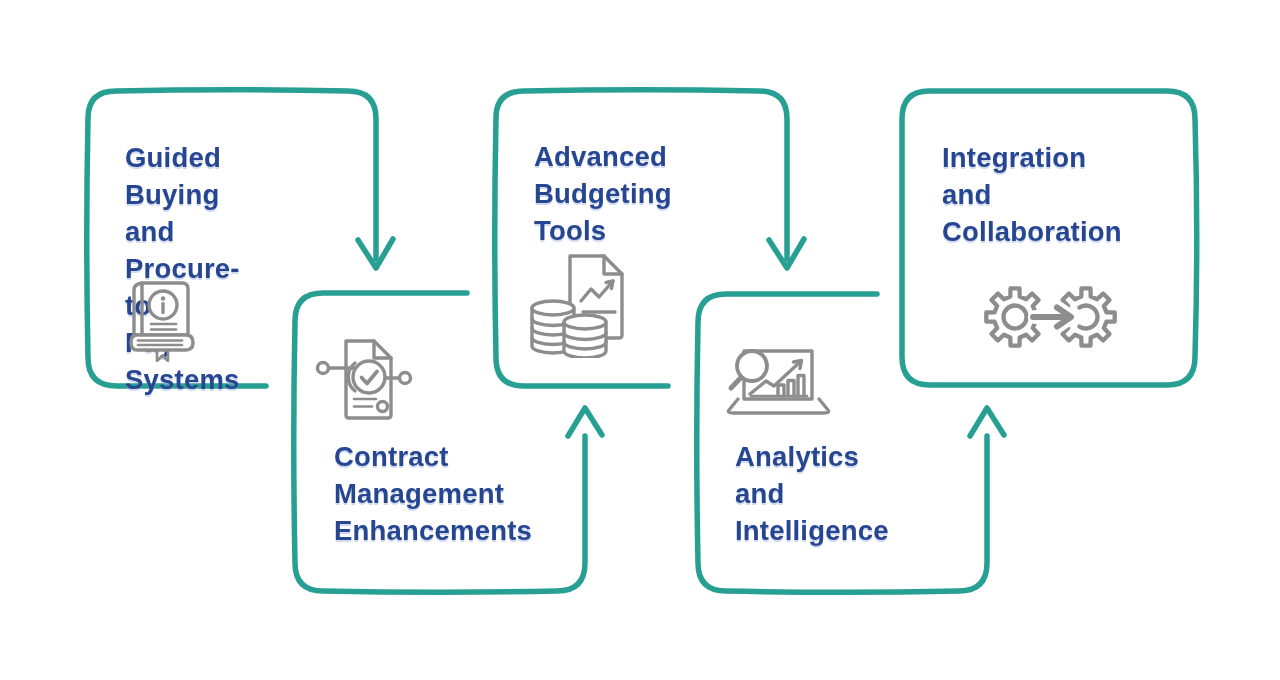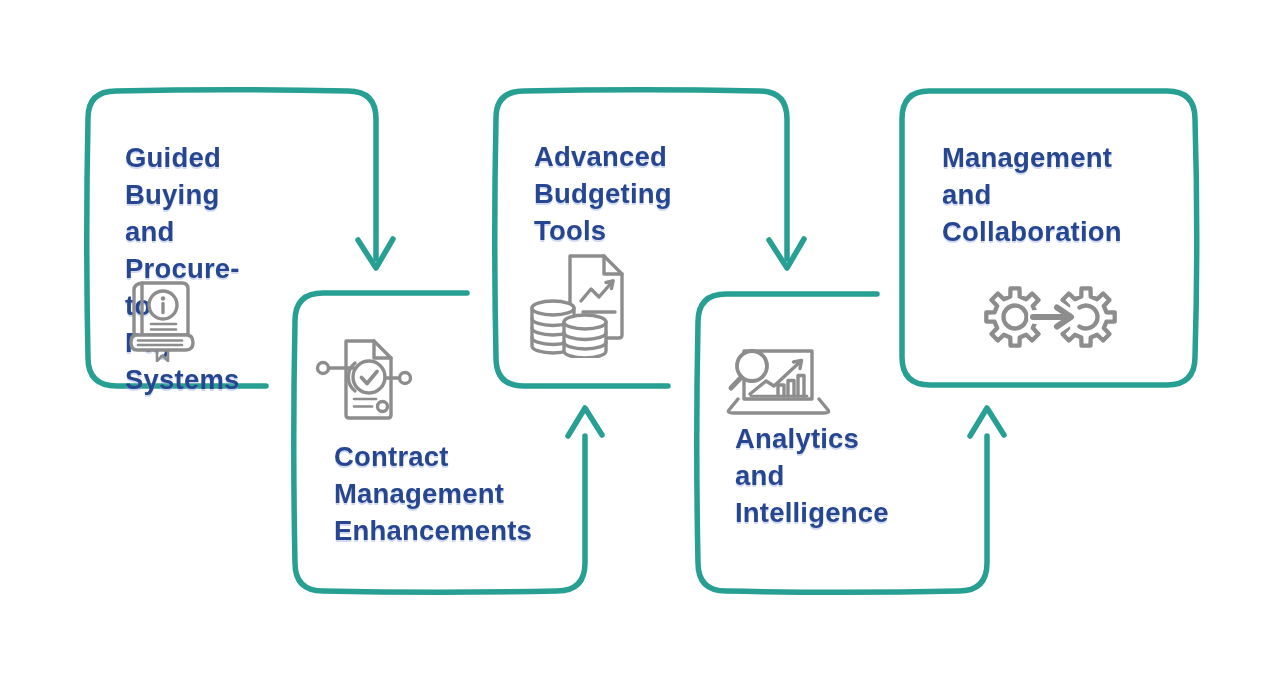--- a/index.html
+++ b/index.html
@@ -109,38 +109,38 @@
       <path class="st" d="M8,78 A21,7 0 0 0 50,78"></path>
       <path class="st" d="M8,87.5 A21,7 0 0 0 50,87.5"></path>
       <path class="stw" d="M40,72 L40,101 A21,7 0 0 0 82,101 L82,72"></path>
       <ellipse class="stw" cx="61" cy="72" rx="21" ry="7"></ellipse>
       <path class="st" d="M40,82.5 A21,7 0 0 0 82,82.5"></path>
       <path class="st" d="M40,92 A21,7 0 0 0 82,92"></path>
     </svg>
   </div>
 
   <div class="flow-box">
-    <div class="box-title" style="left:735px;top:420px;">Analytics and
+    <div class="box-title" style="left:735px;top:438px;">Analytics and
 Intelligence</div>
     <svg class="icon" style="left:722px;top:342px;" width="114" height="80" viewBox="0 0 114 80">
       <path class="st" d="M22,9 L90,9 L90,57 L22,57 Z"></path>
       <path class="st thin" d="M29,54 L85,54"></path>
       <path class="st" d="M56,54 L56,43 L62,43 L62,54"></path>
       <path class="st" d="M66,54 L66,38.5 L72,38.5 L72,54"></path>
       <path class="st" d="M76,54 L76,33.5 L82,33.5 L82,54"></path>
       <path class="st" d="M28,52 L44,39 L52,44 L79,19"></path>
       <path class="st" d="M71.5,20 L79.5,18.5 L78,26.5"></path>
       <path class="st" d="M16,57 L7,68 Q5,71 11,71 L102,71 Q108,71 106,68 L97,57"></path>
       <circle class="stw" style="stroke-width:3.8" cx="30" cy="24" r="15"></circle>
       <path class="st" style="stroke-width:5" d="M19,35.5 L9,46"></path>
     </svg>
   </div>
 
   <div class="flow-box">
-    <div class="box-title" style="left:942px;top:139px;">Management and
+    <div class="box-title" style="left:942px;top:139px;">Integration and
 Collaboration</div>
     <svg class="icon" style="left:982px;top:283px;" width="138" height="68" viewBox="0 0 138 68">
       <g transform="translate(33,34)">
         <path class="st thick" d="M20.5,-4.7 L28.7,-4.5 L28.7,4.5 L20.5,4.7 L17.8,11.1 L23.5,17.1 L17.1,23.5 L11.1,17.8 L4.7,20.5 L4.5,28.7 L-4.5,28.7 L-4.7,20.5 L-11.1,17.8 L-17.1,23.5 L-23.5,17.1 L-17.8,11.1 L-20.5,4.7 L-28.7,4.5 L-28.7,-4.5 L-20.5,-4.7 L-17.8,-11.1 L-23.5,-17.1 L-17.1,-23.5 L-11.1,-17.8 L-4.7,-20.5 L-4.5,-28.7 L4.5,-28.7 L4.7,-20.5 L11.1,-17.8 L17.1,-23.5 L23.5,-17.1 L17.8,-11.1 Z"></path>
         <circle class="st thick" cx="0" cy="0" r="11.5"></circle>
       </g>
       <g transform="translate(104,34)">
         <path class="st thick" d="M20.5,-4.7 L28.7,-4.5 L28.7,4.5 L20.5,4.7 L17.8,11.1 L23.5,17.1 L17.1,23.5 L11.1,17.8 L4.7,20.5 L4.5,28.7 L-4.5,28.7 L-4.7,20.5 L-11.1,17.8 L-17.1,23.5 L-23.5,17.1 L-17.8,11.1 L-20.5,4.7 L-28.7,4.5 L-28.7,-4.5 L-20.5,-4.7 L-17.8,-11.1 L-23.5,-17.1 L-17.1,-23.5 L-11.1,-17.8 L-4.7,-20.5 L-4.5,-28.7 L4.5,-28.7 L4.7,-20.5 L11.1,-17.8 L17.1,-23.5 L23.5,-17.1 L17.8,-11.1 Z"></path>
         <path class="st thick" d="M-6.6,-9.4 A11.5,11.5 0 1 1 -6.6,9.4"></path>
       </g>

